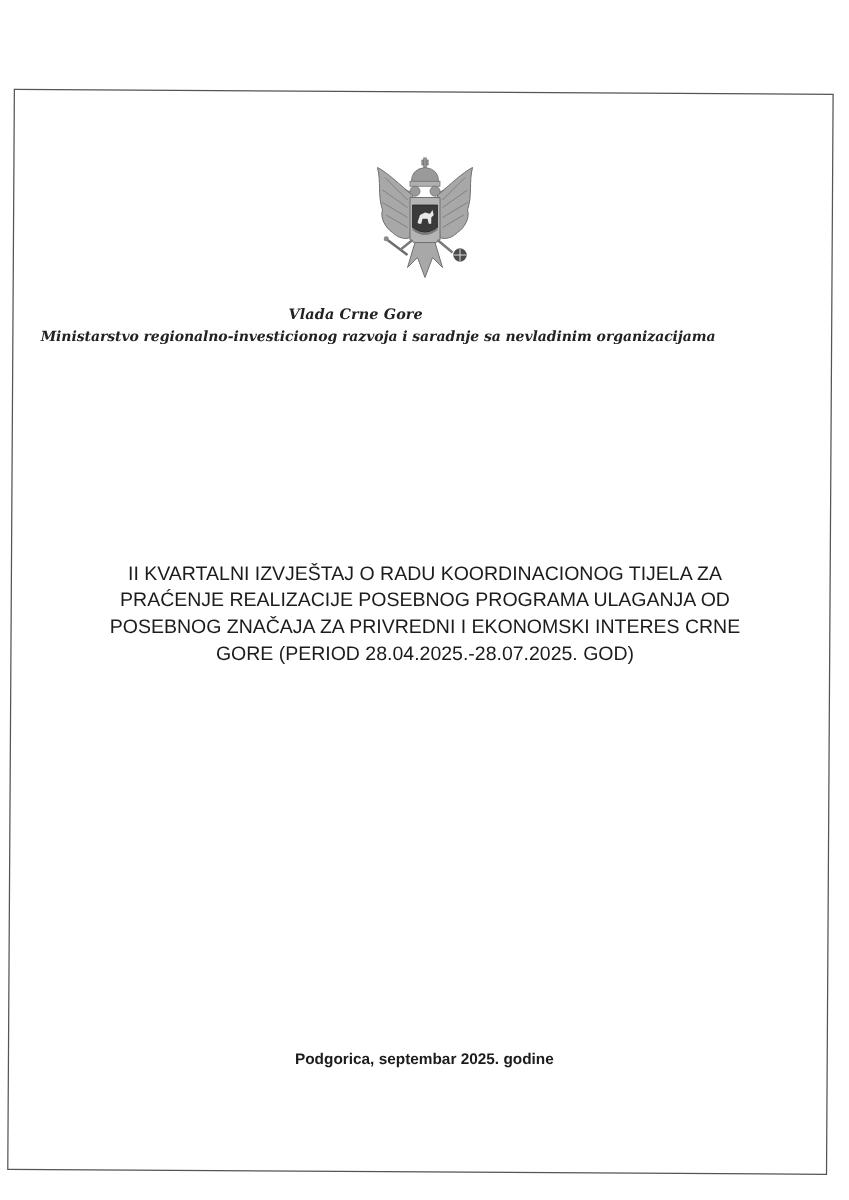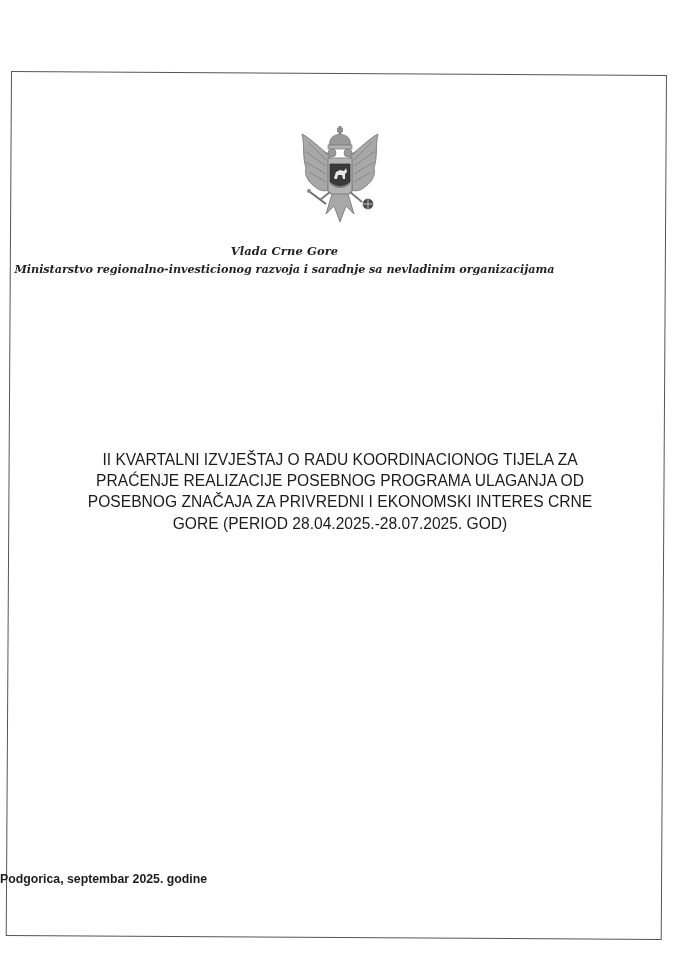--- a/index.html
+++ b/index.html
@@ -45,43 +45,44 @@
     }
     .gov-name {
       top: 244px;
       font-size: 11.5px;
       letter-spacing: 0.1px;
     }
     .ministry-name {
       top: 262px;
       font-size: 11.2px;
       letter-spacing: -0.05px;
+      padding-left: 18px;
     }
     .doc-title {
       position: absolute;
       left: 62px;
       top: 449px;
       width: 556px;
       text-align: center;
       font-family: "Liberation Sans", sans-serif;
       font-weight: normal;
       font-size: 15.6px;
       line-height: 21.2px;
       color: #1c1c1c;
     }
     .doc-title span {
       display: block;
       white-space: nowrap;
     }
     .place-date {
       position: absolute;
       left: 0;
-      top: 872px;
+      top: 840px;
       width: 679px;
-      text-align: left;
+      text-align: center;
       font-family: "Liberation Sans", sans-serif;
       font-weight: bold;
       font-size: 12.3px;
       color: #1c1c1c;
     }
   </style>
 </head>
 <body>
 
 <div class="page-frame"></div>

